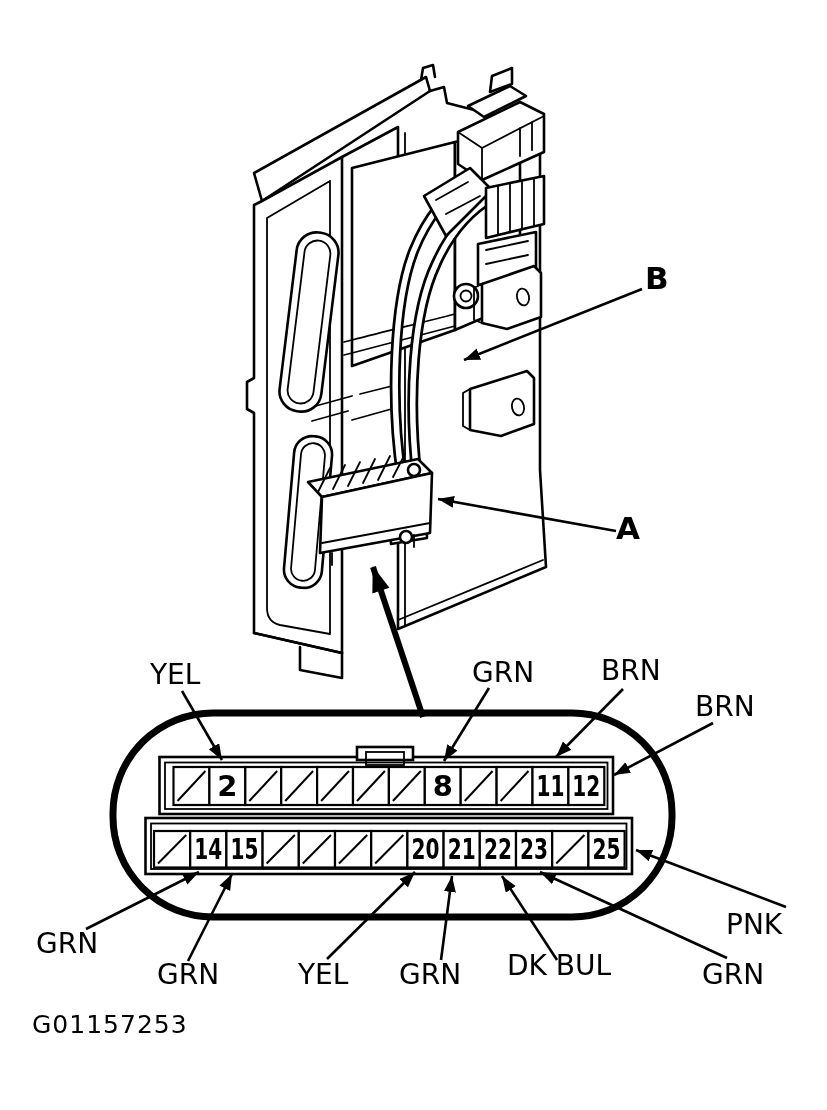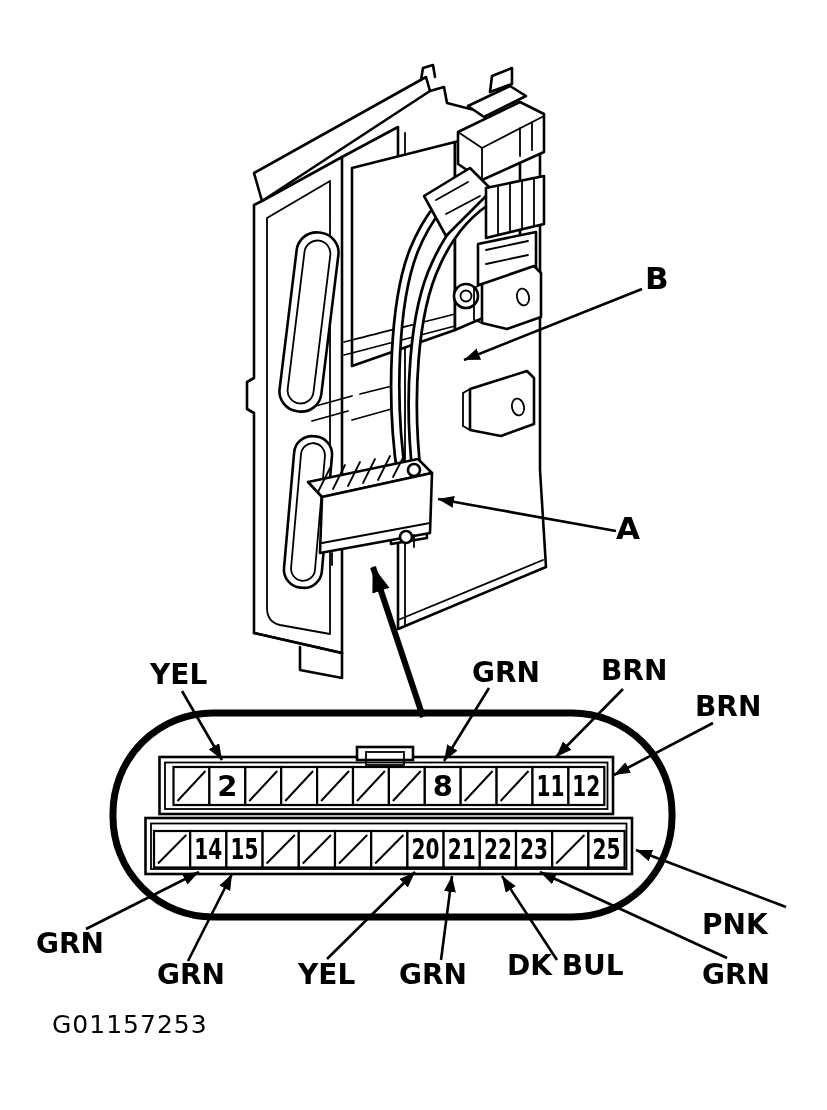--- a/index.html
+++ b/index.html
@@ -17,23 +17,23 @@
   .tubein{fill:none;stroke:#fff;stroke-width:5.5;stroke-linecap:round;}
   .stadium{fill:none;stroke:#000;stroke-width:7;}
   .housing{fill:#fff;stroke:#000;stroke-width:2.6;}
   .housing-inner{fill:none;stroke:#000;stroke-width:1.8;}
   .cell{fill:#fff;stroke:#000;stroke-width:2.2;}
   .slash{stroke:#000;stroke-width:2;}
   .pin-num{font-family:"DejaVu Sans",sans-serif;font-weight:700;font-size:29px;fill:#000;}
   .arrow{fill:none;stroke:#000;stroke-width:2.6;}
   .arrow-big{fill:none;stroke:#000;stroke-width:6;}
   
-  .label{position:absolute;font-weight:700;font-size:28px;line-height:1;color:#000;white-space:nowrap;}
+  .label{position:absolute;font-weight:400;font-size:28px;line-height:1;color:#000;white-space:nowrap;}
   .callout{position:absolute;font-weight:700;font-size:31px;line-height:1;color:#000;}
-  .gcode{position:absolute;font-weight:400;font-size:25px;line-height:1;color:#000;letter-spacing:1px;margin-left:20px;}
+  .gcode{position:absolute;font-weight:400;font-size:25px;line-height:1;color:#000;letter-spacing:1px;}
 </style>
 </head>
 <body>
 
 <div class="stage">
 
   <svg width="827" height="1110" viewBox="0 0 827 1110">
     <defs>
       <marker id="ah" markerUnits="userSpaceOnUse" markerWidth="17" markerHeight="13" refX="16" refY="6" orient="auto">
         <polygon points="0,0 16,6 0,12" fill="#000"></polygon>
@@ -211,16 +211,16 @@
   <div class="label" style="left:150px;top:661px">YEL</div>
   <div class="label" style="left:472px;top:659px">GRN</div>
   <div class="label" style="left:601px;top:657px">BRN</div>
   <div class="label" style="left:695px;top:693px">BRN</div>
   <div class="label" style="left:36px;top:930px">GRN</div>
   <div class="label" style="left:157px;top:961px">GRN</div>
   <div class="label" style="left:298px;top:961px">YEL</div>
   <div class="label" style="left:399px;top:961px">GRN</div>
   <div class="label" style="left:507px;top:952px">DK BUL</div>
   <div class="label" style="left:702px;top:961px">GRN</div>
-  <div class="label" style="left:702px;top:911px">PNK</div>
+  <div class="label" style="left:726px;top:911px">PNK</div>
 
   <div class="gcode" style="left:32px;top:1012px">G01157253</div>
 </div>
 
 </body></html>

